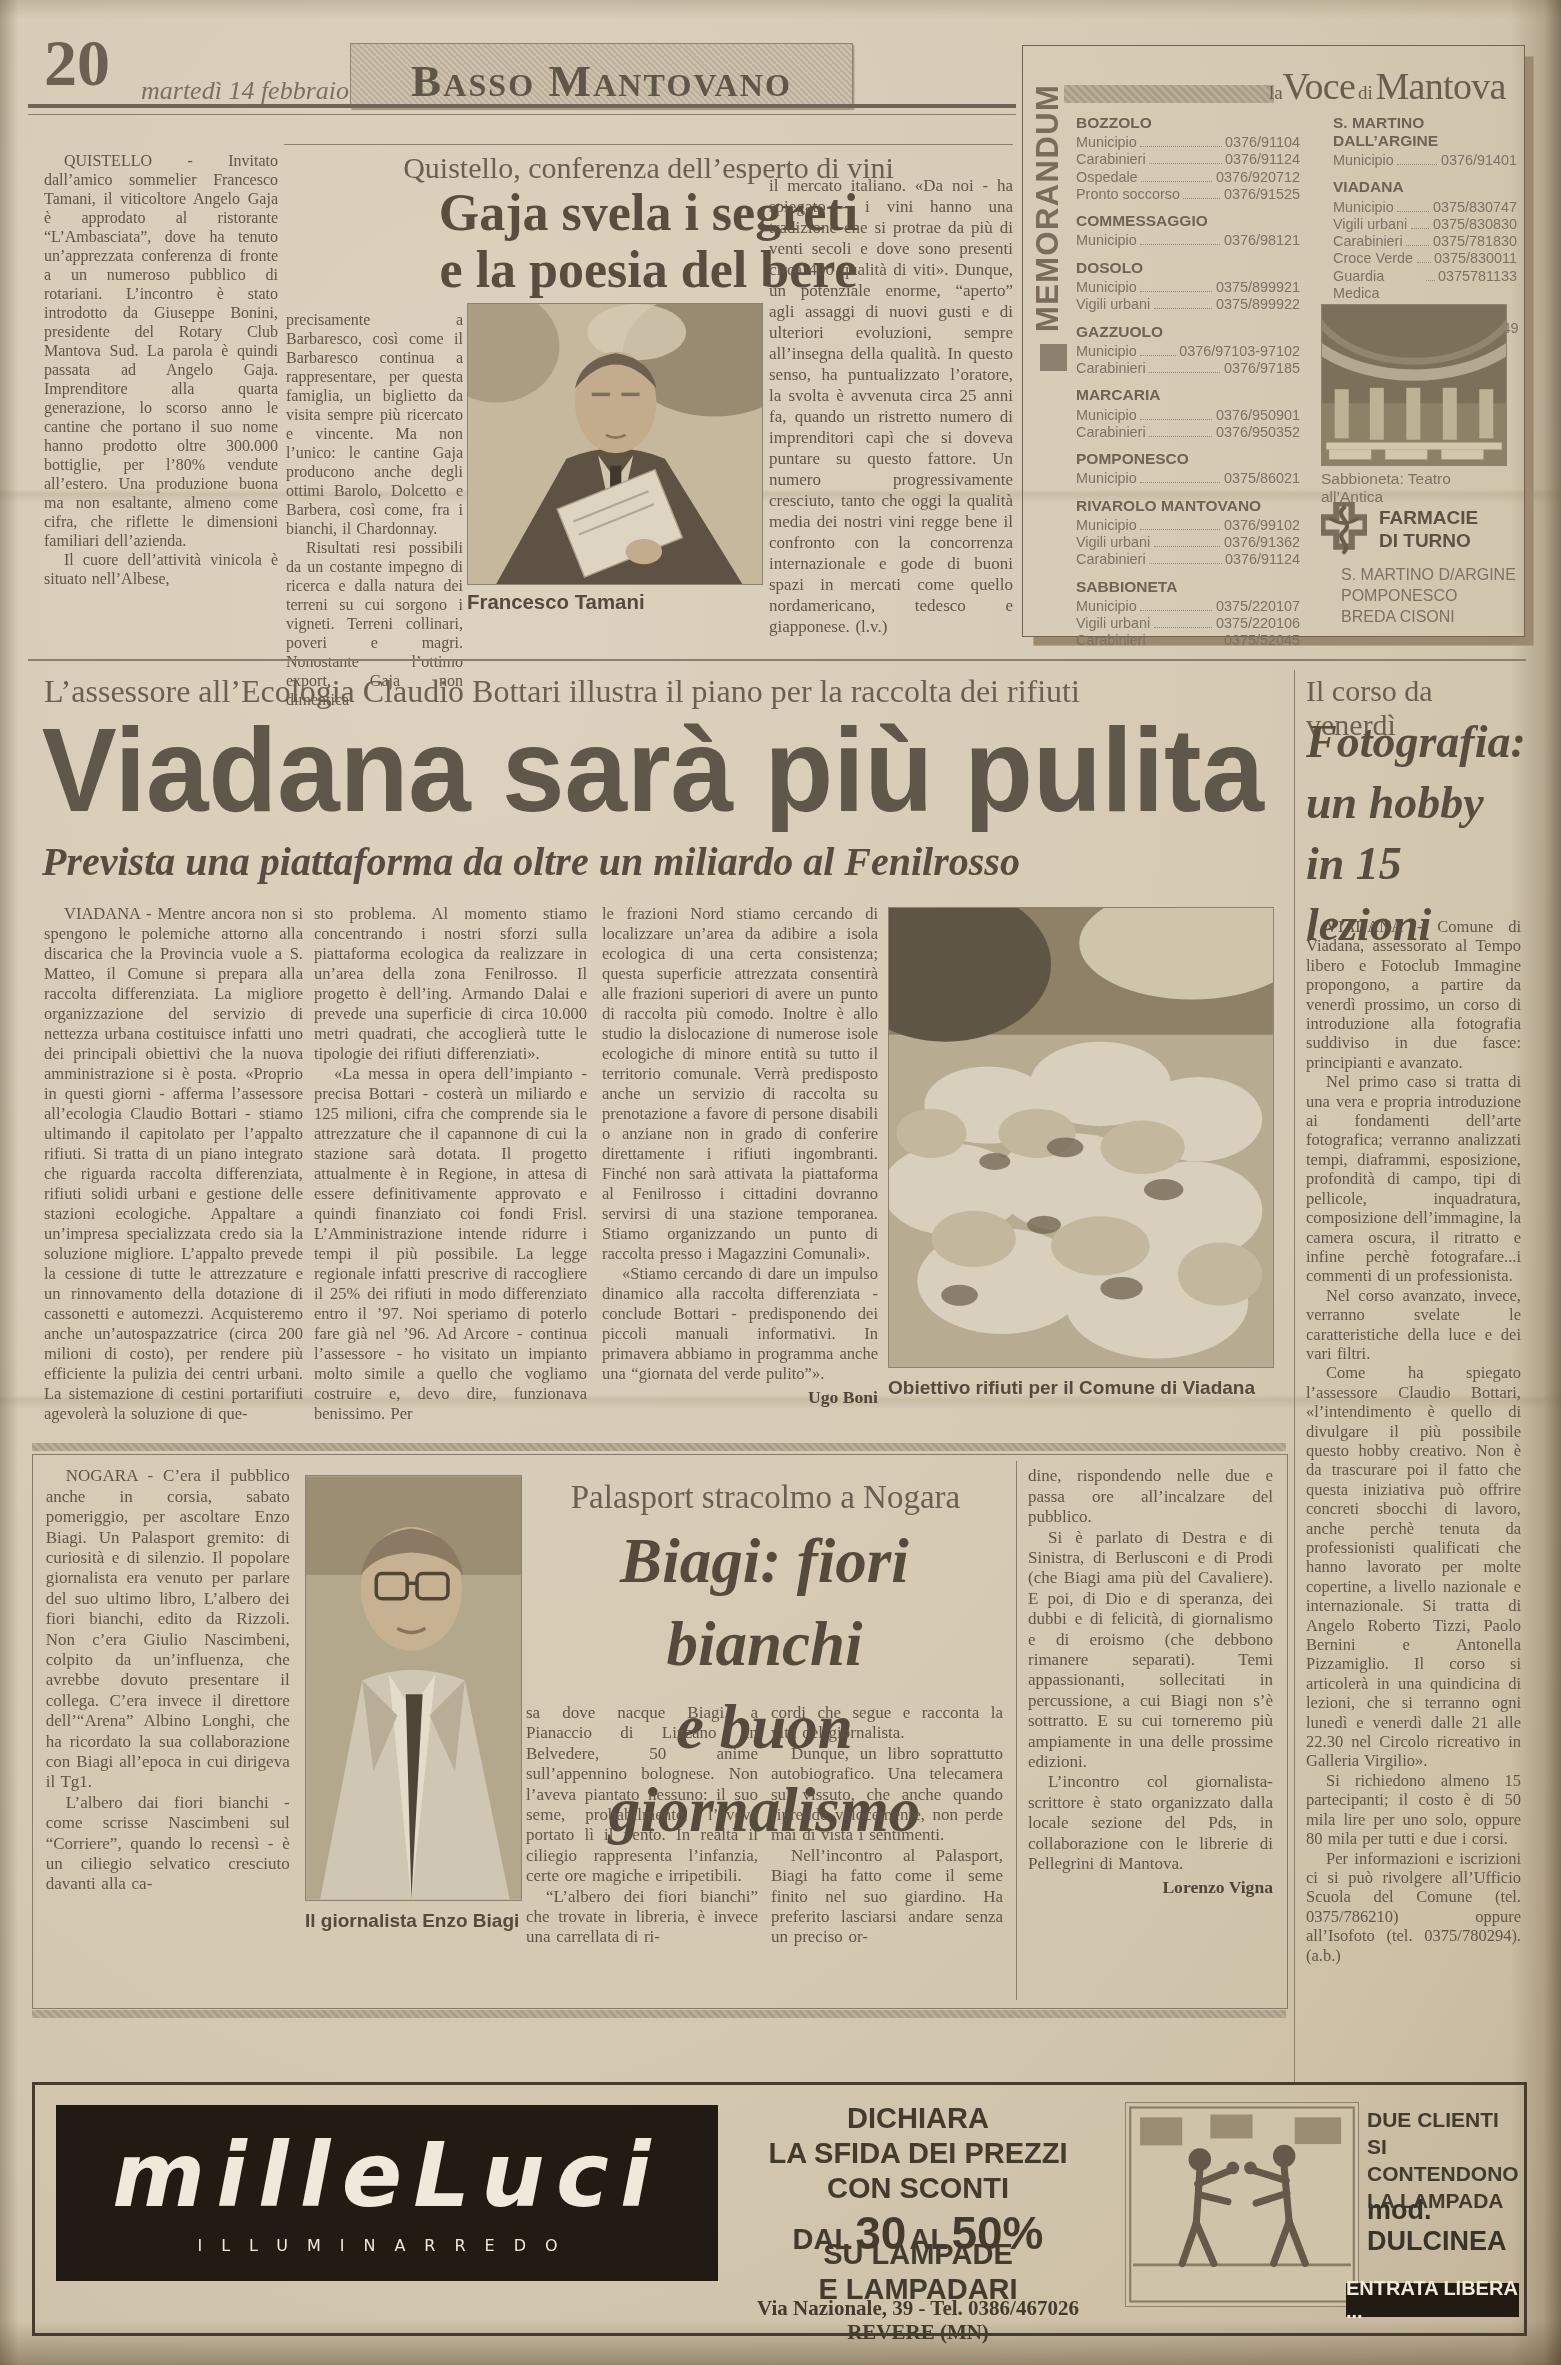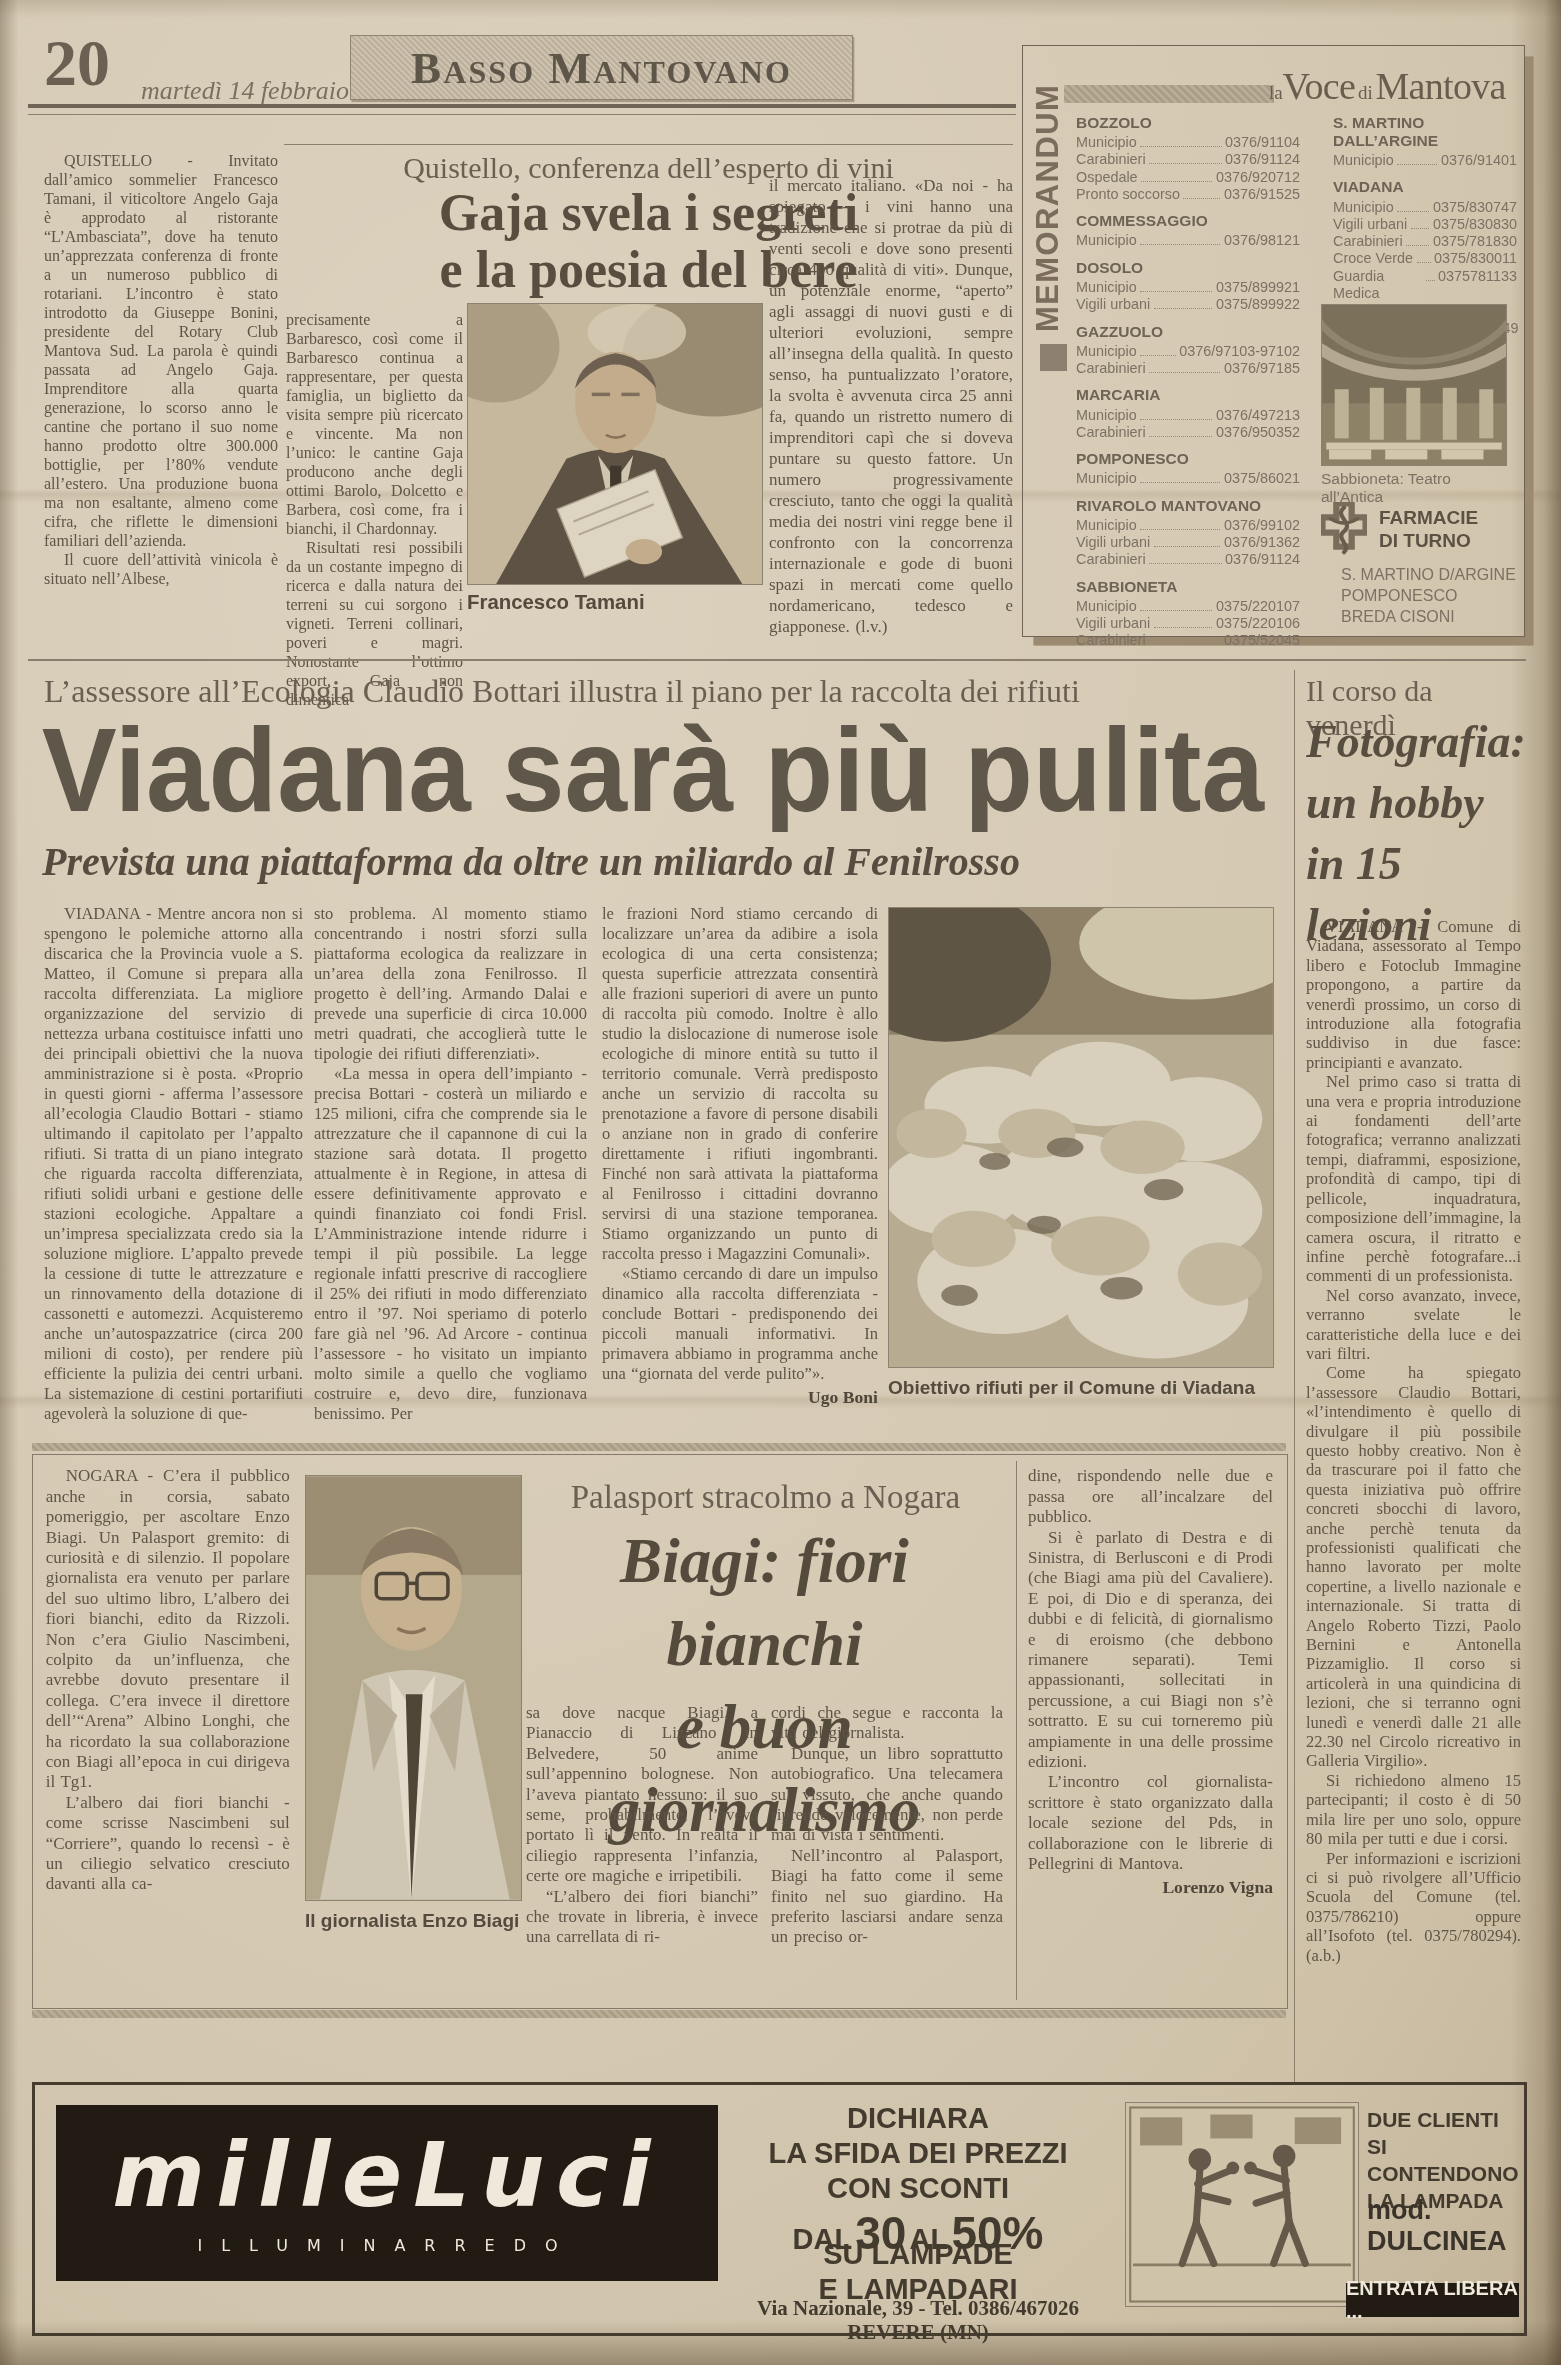--- a/index.html
+++ b/index.html
@@ -65,21 +65,21 @@
   .adfooter{background:#211b13;color:#efe9dc;font-family:"Liberation Sans",sans-serif;
     font-weight:bold;font-size:20px;display:flex;align-items:center;justify-content:center;}
 </style>
 </head>
 <body>
 
 <div class="page">
 
   <div class="abs pagenum" style="left:44px;top:30px;">20</div>
   <div class="abs date" style="left:141px;top:76px;">martedì 14 febbraio 1995</div>
-  <div class="abs sectionbox" style="left:350px;top:35px;width:501px;height:63px;">
+  <div class="abs sectionbox" style="left:350px;top:43px;width:501px;height:63px;align-items:flex-end;">
     <span class="sectiontitle">Basso Mantovano</span>
   </div>
   <div class="abs rule" style="left:28px;top:104px;width:988px;height:4.2px;"></div>
   <div class="abs thinrule" style="left:28px;top:114px;width:988px;height:1.4px;"></div>
 
   <div class="abs memobox" style="left:1022px;top:45px;width:501px;height:590px;">
     <div class="abs grayband" style="left:41px;top:39px;width:210px;height:18.3px;"></div>
     <div class="abs logo" style="right:18.3px;top:18.3px;">
       <span class="small">la</span><span class="big">Voce</span>
       <span class="small">di</span>
@@ -135,21 +135,21 @@
         </div>
         <div class="mrow">
           <span class="mlabel">Carabinieri</span>
           <span class="mdots"></span>
           <span class="mphone">0376/97185</span>
         </div>
         <div class="mtown">MARCARIA</div>
         <div class="mrow">
           <span class="mlabel">Municipio</span>
           <span class="mdots"></span>
-          <span class="mphone">0376/497213</span>
+          <span class="mphone">0376/950901</span>
         </div>
         <div class="mrow">
           <span class="mlabel">Carabinieri</span>
           <span class="mdots"></span>
           <span class="mphone">0376/950352</span>
         </div>
         <div class="mtown">POMPONESCO</div>
         <div class="mrow">
           <span class="mlabel">Municipio</span>
           <span class="mdots"></span>

